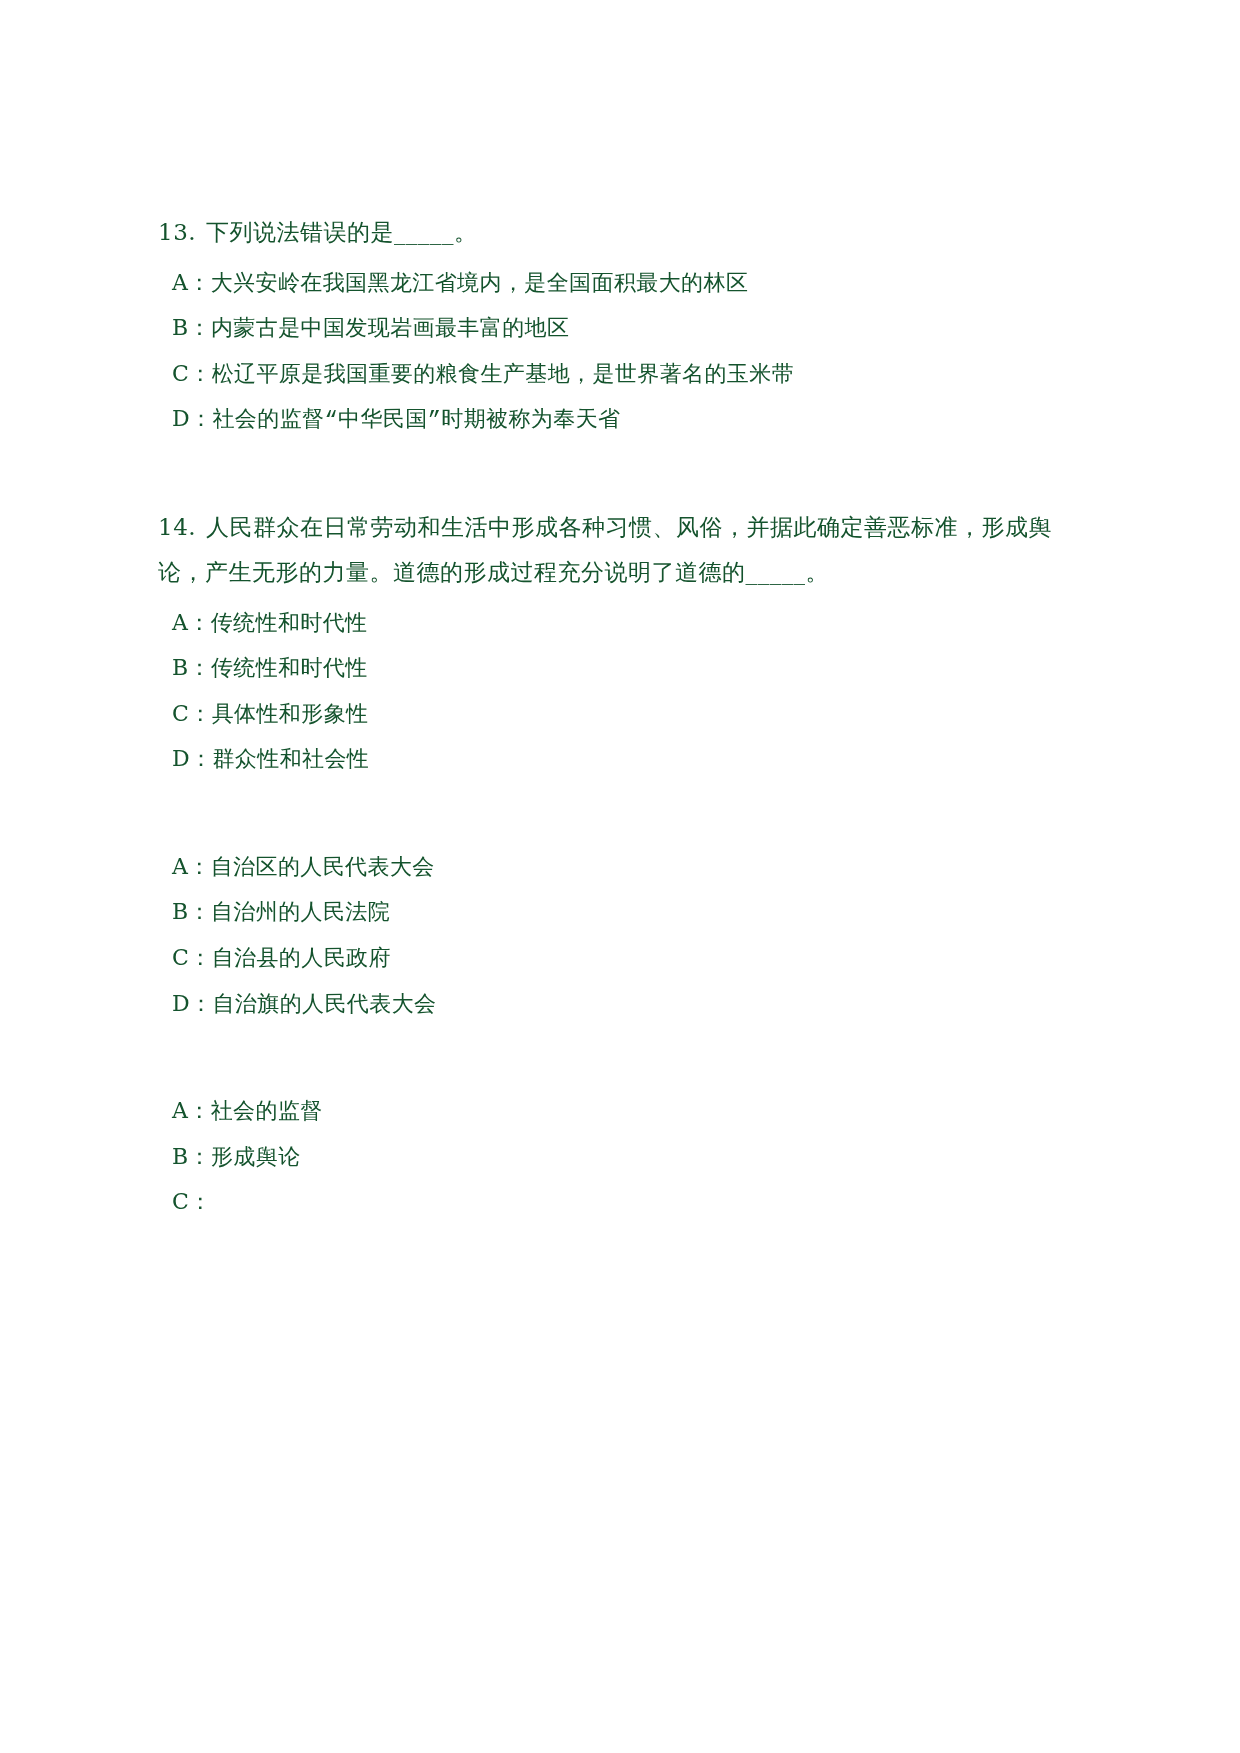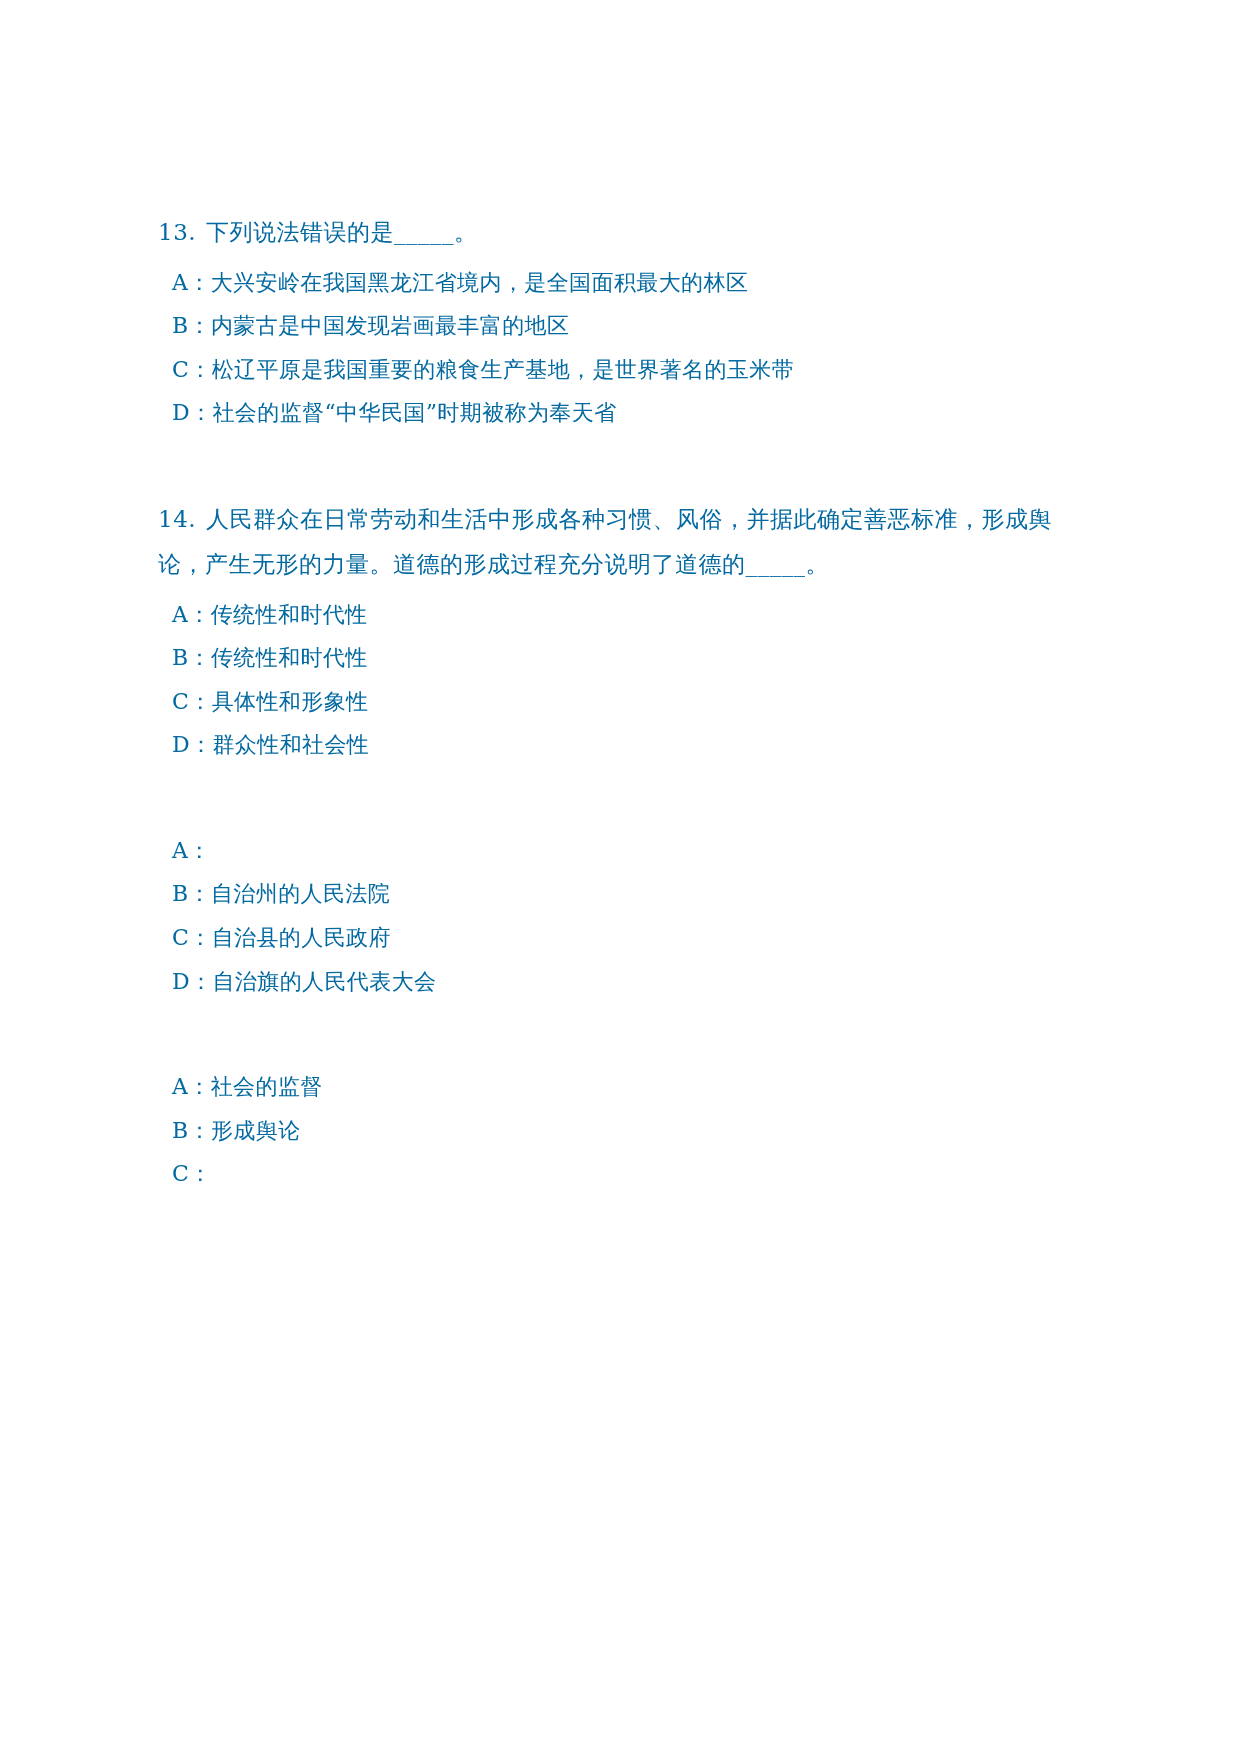--- a/index.html
+++ b/index.html
@@ -6,21 +6,21 @@
     margin: 0;
     padding: 0;
     background: #ffffff;
   }
   .page {
     position: relative;
     width: 1240px;
     height: 1753px;
     background: #ffffff;
     font-family: "DejaVu Serif", "Liberation Serif", serif;
-    color: #0369a1;
+    color: #14532d;
     box-sizing: border-box;
     overflow: hidden;
   }
   .content {
     position: absolute;
     left: 158px;
     top: 210px;
     width: 940px;
   }
   .question-block {
@@ -46,20 +46,21 @@
     display: flex;
     align-items: baseline;
   }
   .option .letter {
     display: inline-block;
     min-width: 34px;
     font-family: "DejaVu Serif", "Liberation Serif", serif;
   }
   .option .otext {
     display: inline-block;
+    font-family: Liberation Mono, monospace;
   }
 </style>
 </head>
 <body>
 
 <div class="page">
   <div class="content">
 
     <div class="question-block">
       <div class="stem">
@@ -108,20 +109,21 @@
           <span class="letter">D：</span>
           <span class="otext">群众性和社会性</span>
         </div>
       </div>
     </div>
 
     <div class="question-block">
       <div class="options">
         <div class="option">
           <span class="letter">A：</span>
+          <span class="otext">自治区的人民代表大会</span>
         </div>
         <div class="option">
           <span class="letter">B：</span>
           <span class="otext">自治州的人民法院</span>
         </div>
         <div class="option">
           <span class="letter">C：</span>
           <span class="otext">自治县的人民政府</span>
         </div>
         <div class="option">

